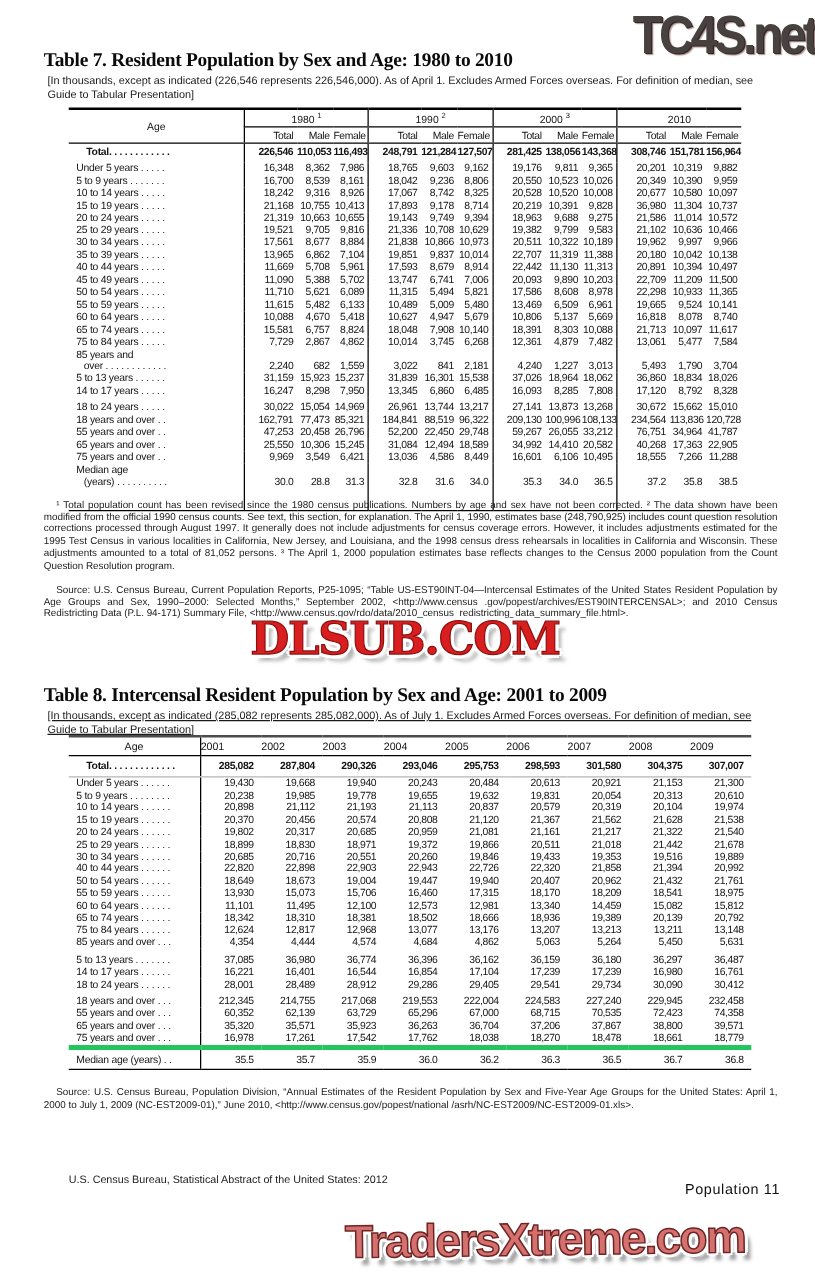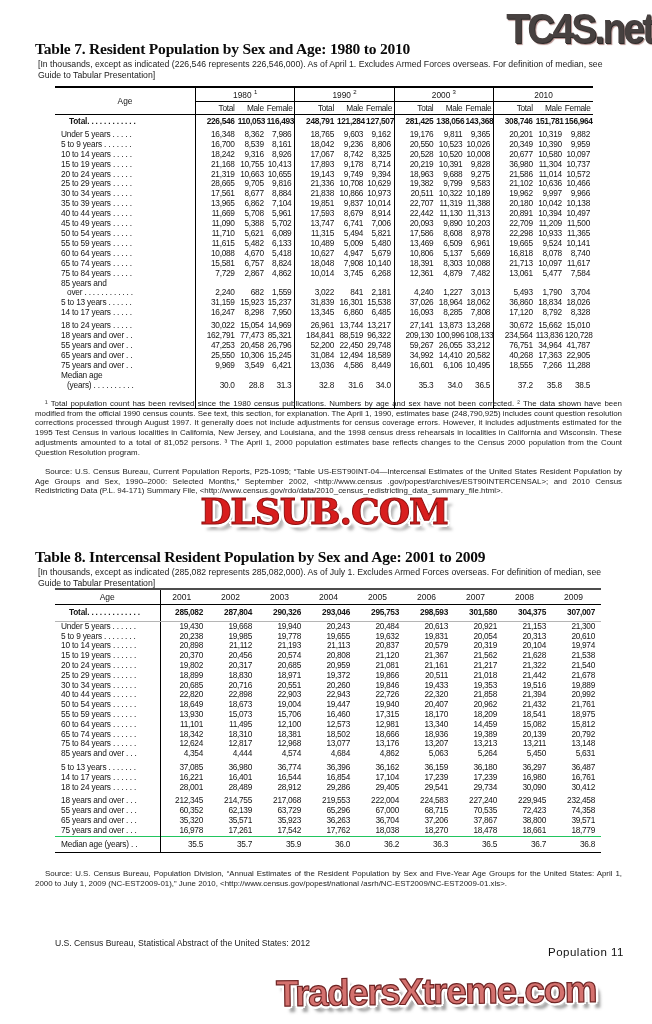--- a/index.html
+++ b/index.html
@@ -5,21 +5,21 @@
   html,body{margin:0;padding:0;background:#e9e9e9;}
   .page{position:relative;width:652px;height:1024px;background:#ffffff;overflow:hidden;
         font-family:"Liberation Sans",sans-serif;color:#141414;}
   
   .tbl-title{position:absolute;left:35px;margin:0;font-family:"Liberation Serif",serif;
              font-weight:bold;font-size:15.5px;letter-spacing:-0.2px;color:#0a0a0a;}
   #t7-title{top:40px;}
   #t8-title{top:548px;}
   .tbl-sub{position:absolute;left:38px;margin:0;font-size:8.7px;line-height:10.5px;width:586px;color:#1a1a1a;}
   #t7-sub{top:59px;}
-  #t8-sub{top:567px;}
+  #t8-sub{top:567px;text-decoration:underline;}
   
   table{border-collapse:collapse;table-layout:fixed;position:absolute;}
   th,td{padding:0;font-weight:normal;}
   .num,.sub{text-align:right;padding-right:3px;white-space:nowrap;letter-spacing:-0.3px;}
   td.lbl{text-align:left;padding-left:5px;white-space:nowrap;letter-spacing:-0.2px;}
   tr.bold td{font-weight:bold;}
   .l2{padding-left:6px;}
   
   #t7{left:55px;top:86px;width:538px;font-size:8.3px;}
   #t7 thead th{font-size:8.3px;}
@@ -33,26 +33,26 @@
   #t7 tr.gap td{padding-top:3px;}
   #t7 tbody tr:last-child td{border-bottom:1.5px solid #000;padding-bottom:18px;}
   .gl{border-left:1px solid #000;}
   #t7 td.lbl{padding-left:6px;}
   #t7 tr.bold td.lbl{padding-left:14px;}
   
   #t8{left:55px;top:588px;width:546px;font-size:8.3px;}
   #t8 thead th{border-top:2.5px solid #4c4c4c;border-bottom:1.2px solid #000;height:14px;
                vertical-align:middle;font-size:8.5px;}
   #t8 thead th.age8{text-align:center;}
-  #t8 thead th.y8{text-align:center;padding-right:6px;}
+  #t8 thead th.y8{text-align:left;padding-right:6px;}
   #t8 td{line-height:9.8px;vertical-align:bottom;}
   #t8 td.num{padding-right:6px;}
   #t8 tr.bold td{padding-top:3px;padding-bottom:3px;border-bottom:1px solid #b5b5b5;}
   #t8 tr.gap td{padding-top:4px;}
-  #t8 tr.median td{border-top:1px solid #22c55e;padding-top:3px;padding-bottom:3px;}
+  #t8 tr.median td{border-top:4px solid #22c55e;padding-top:3px;padding-bottom:3px;}
   #t8 tbody tr:last-child td{border-bottom:1.5px solid #000;}
   #t8 .gl8{border-left:1px solid #000;}
   #t8 td.lbl{padding-left:6px;}
   #t8 tr.bold td.lbl{padding-left:14px;}
   
   .fn,.src{position:absolute;left:35px;width:587px;margin:0;font-size:7.9px;line-height:9.7px;
            text-align:justify;color:#1a1a1a;text-indent:10px;}
   #t7-fn{top:399px;}
   #t7-src{top:467px;}
   #t8-src{top:869px;}
@@ -211,21 +211,21 @@
           <td class="num">9,394</td>
           <td class="num gl">18,963</td>
           <td class="num">9,688</td>
           <td class="num">9,275</td>
           <td class="num gl">21,586</td>
           <td class="num">11,014</td>
           <td class="num">10,572</td>
         </tr>
         <tr class="">
           <td class="lbl">25 to 29 years . . . . .</td>
-          <td class="num gl">28,665</td>
+          <td class="num gl">19,521</td>
           <td class="num">9,705</td>
           <td class="num">9,816</td>
           <td class="num gl">21,336</td>
           <td class="num">10,708</td>
           <td class="num">10,629</td>
           <td class="num gl">19,382</td>
           <td class="num">9,799</td>
           <td class="num">9,583</td>
           <td class="num gl">21,102</td>
           <td class="num">10,636</td>

